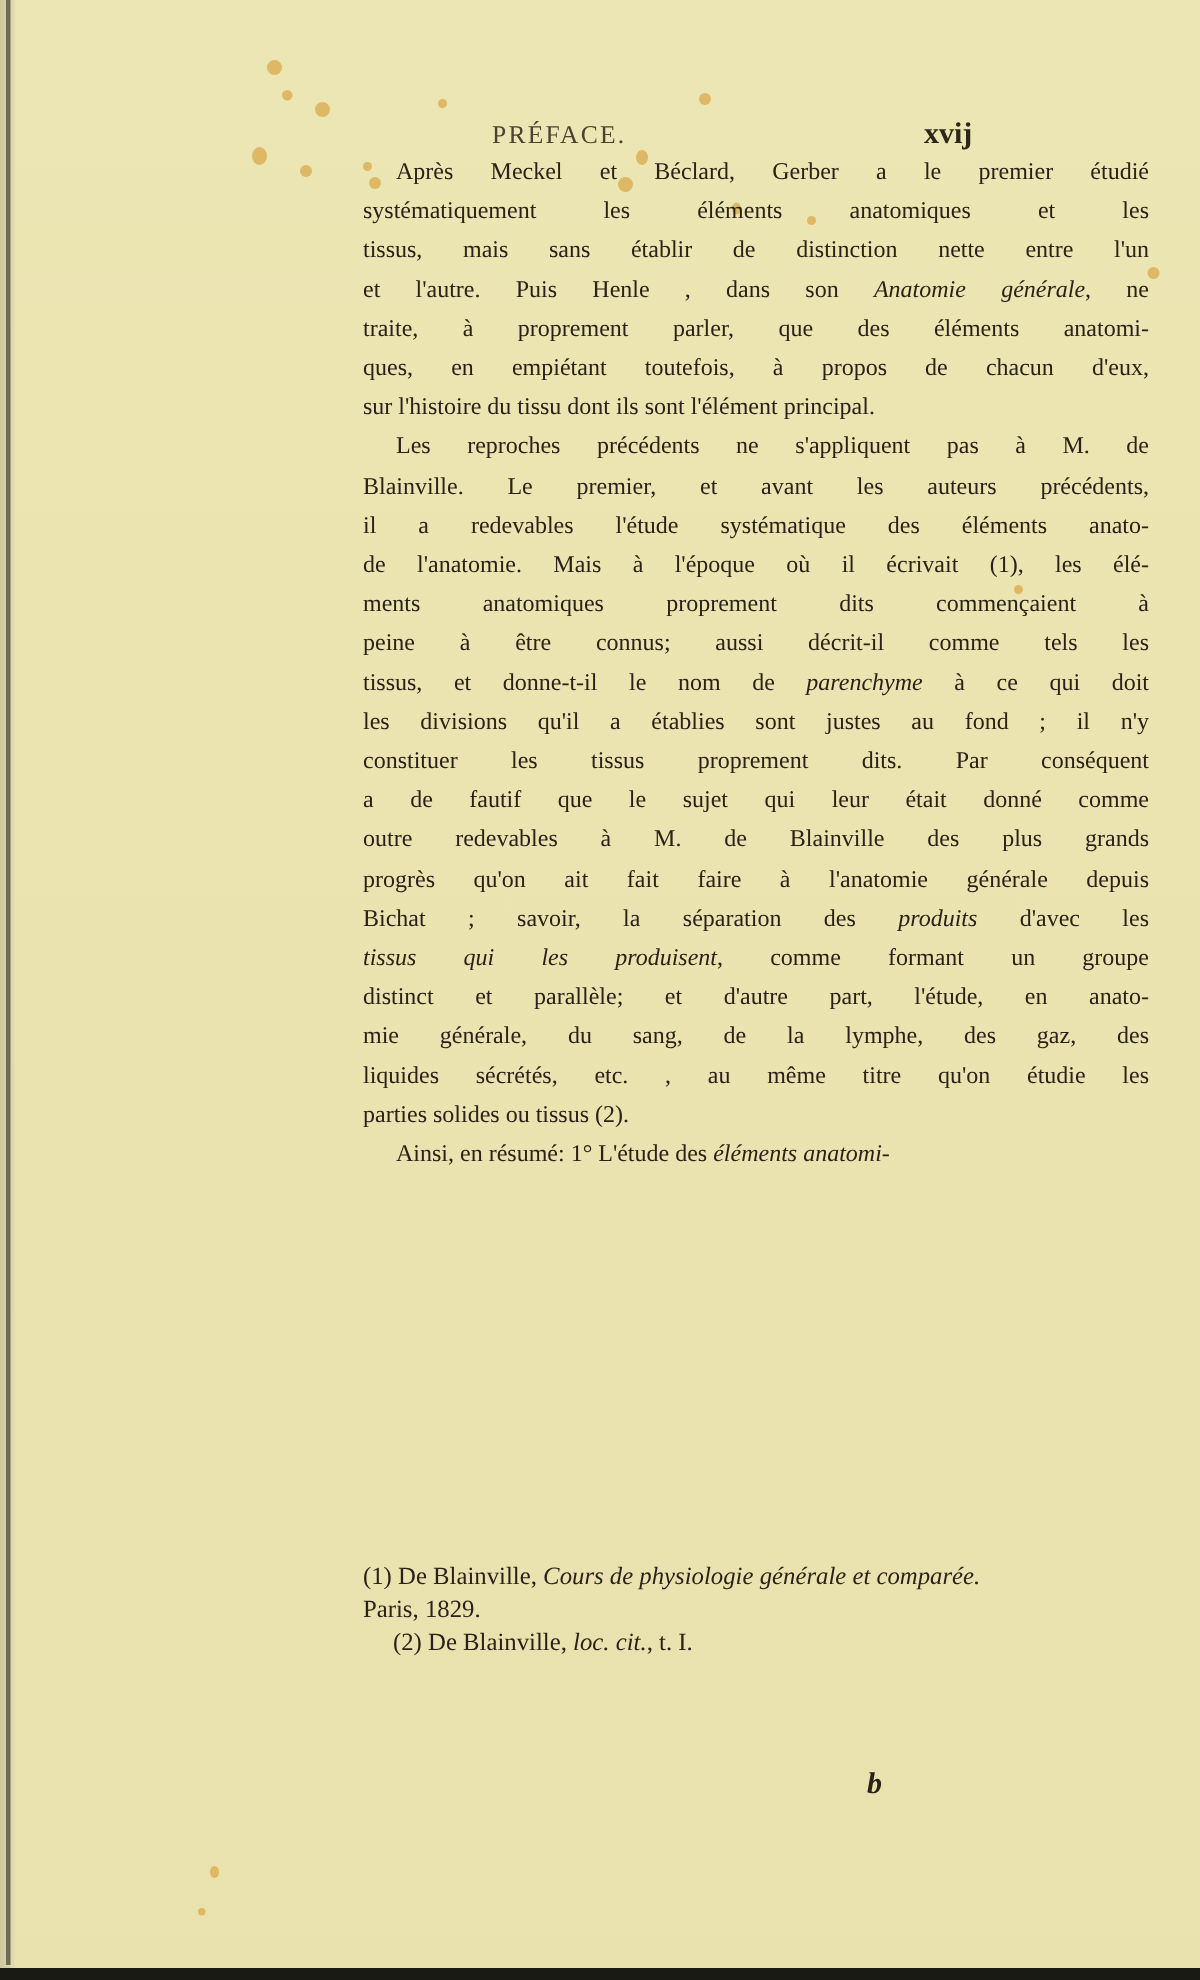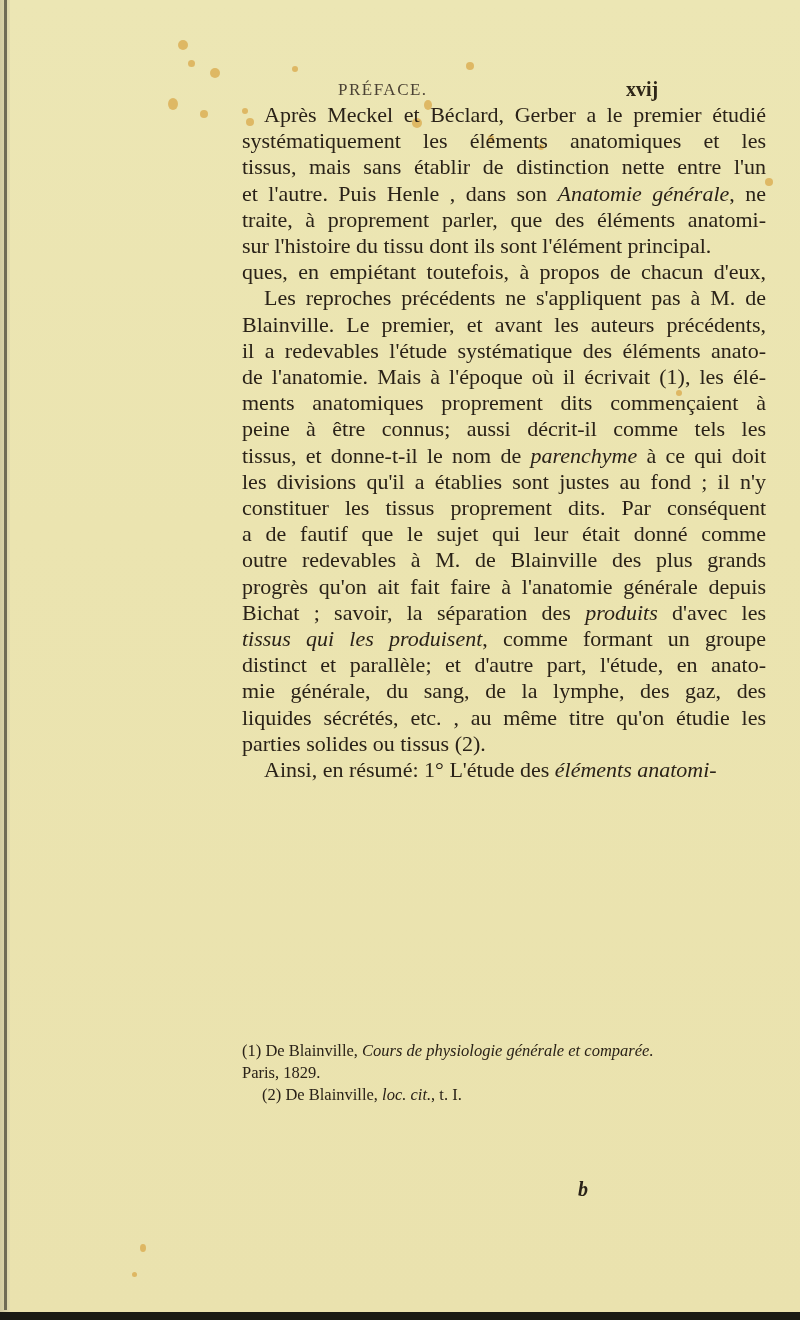--- a/index.html
+++ b/index.html
@@ -6,24 +6,24 @@
   body {
     width:800px; height:1320px; overflow:hidden; position:relative;
     background: linear-gradient(180deg, #ece6b4 0%, #ebe4b0 40%, #eae2ae 100%);
     font-family: "Liberation Serif", "DejaVu Serif", serif;
     color:#2a2218;
   }
   .binding-edge { position:absolute; left:0; top:0; width:10px; height:1320px; background:linear-gradient(90deg,#cfc8a0 0%, #e4ddb0 100%); }
   .binding-line { position:absolute; left:4px; top:0; width:3px; height:1310px; background:#6e6a55; }
   .bottom-bar { position:absolute; left:0; bottom:0; width:800px; height:8px; background:#1a1a14; }
   .spot { position:absolute; border-radius:50%; background:#d9a84a; opacity:.75; }
-  .header { position:absolute; top:80px; left:10px; width:672px; height:30px; }
+  .header { position:absolute; top:80px; left:0; width:672px; height:30px; }
   .running-head { position:absolute; left:328px; top:0; font-size:17px; letter-spacing:1.5px; color:#4b4234; }
   .page-num { position:absolute; left:616px; top:-2px; font-size:20px; font-weight:bold; color:#2e2618; }
-  .body-text { position:absolute; left:242px; top:102px; width:524px; font-size:22px; line-height:26.2px; text-align:justify; font-family:"Liberation Serif", serif; color:#2a2218; }
+  .body-text { position:absolute; left:242px; top:102px; width:524px; font-size:16px; line-height:26.2px; text-align:justify; font-family:"Liberation Serif", serif; color:#2a2218; }
   .body-text p { margin:0; }
   .indent { text-indent:22px; }
   .line { display:block; text-align:justify; text-align-last:justify; white-space:nowrap; }
   .line.last { text-align-last:left; }
   em { font-style:italic; }
   .footnotes { position:absolute; left:242px; top:1040px; width:540px; font-size:16.5px; line-height:22px; color:#2a2218; }
   .fn { display:block; }
   .fn-indent { padding-left:20px; }
   .signature { position:absolute; left:578px; top:1178px; font-size:20px; font-style:italic; font-weight:bold; }
 </style>
@@ -59,22 +59,22 @@
   <span class="page-num">xvij</span>
 </div>
 
 <div class="body-text" id="body-text">
     <p>
       <span class="line indent">Après Meckel et Béclard, Gerber a le premier étudié</span>
       <span class="line">systématiquement les éléments anatomiques et les</span>
       <span class="line">tissus, mais sans établir de distinction nette entre l'un</span>
       <span class="line">et l'autre. Puis Henle , dans son <em>Anatomie générale</em>, ne</span>
       <span class="line">traite, à proprement parler, que des éléments anatomi-</span>
+      <span class="line">ques, en empiétant toutefois, à propos de chacun d'eux,</span>
       <span class="line last">sur l'histoire du tissu dont ils sont l'élément principal.</span>
-      <span class="line">ques, en empiétant toutefois, à propos de chacun d'eux,</span>
     </p>
     <p>
       <span class="line indent">Les reproches précédents ne s'appliquent pas à M. de</span>
       <span class="line">Blainville. Le premier, et avant les auteurs précédents,</span>
       <span class="line">il a redevables l'étude systématique des éléments anato-</span>
       <span class="line">de l'anatomie. Mais à l'époque où il écrivait (1), les élé-</span>
       <span class="line">ments anatomiques proprement dits commençaient à</span>
       <span class="line">peine à être connus; aussi décrit-il comme tels les</span>
       <span class="line">tissus, et donne-t-il le nom de <em>parenchyme</em> à ce qui doit</span>
       <span class="line">les divisions qu'il a établies sont justes au fond ; il n'y</span>

